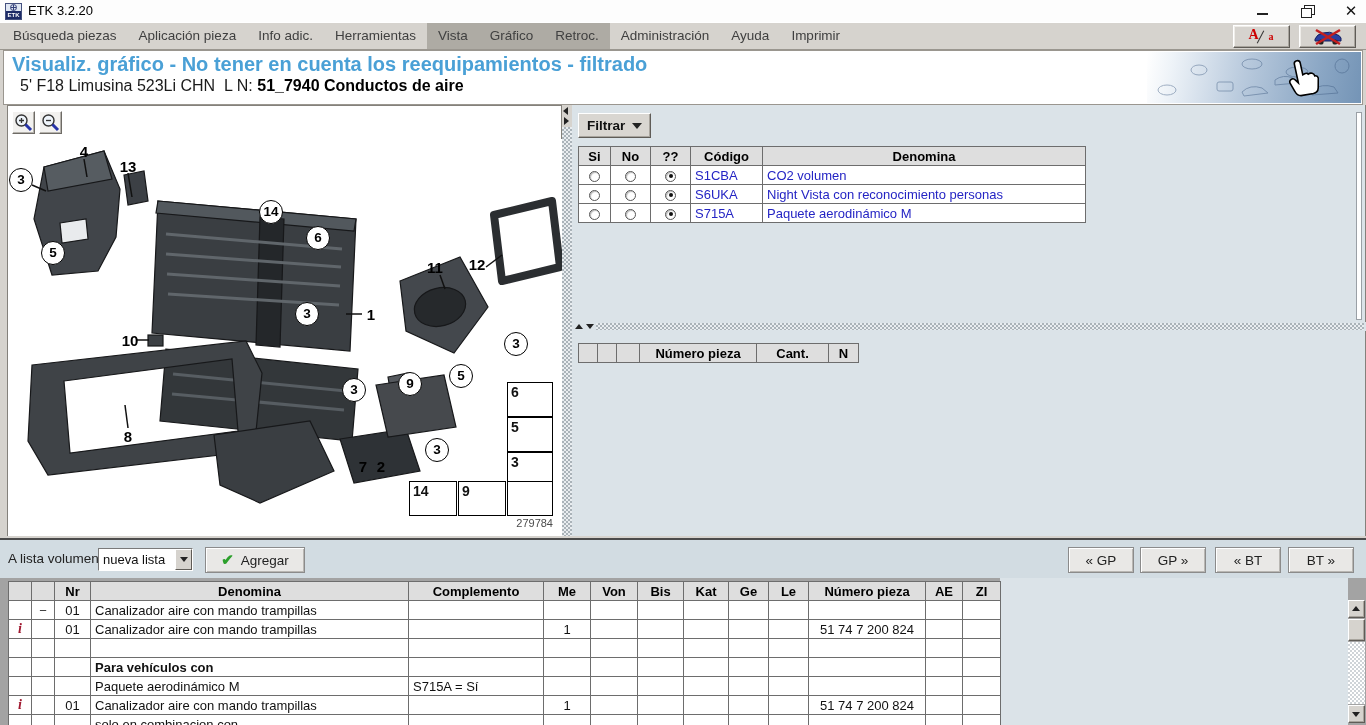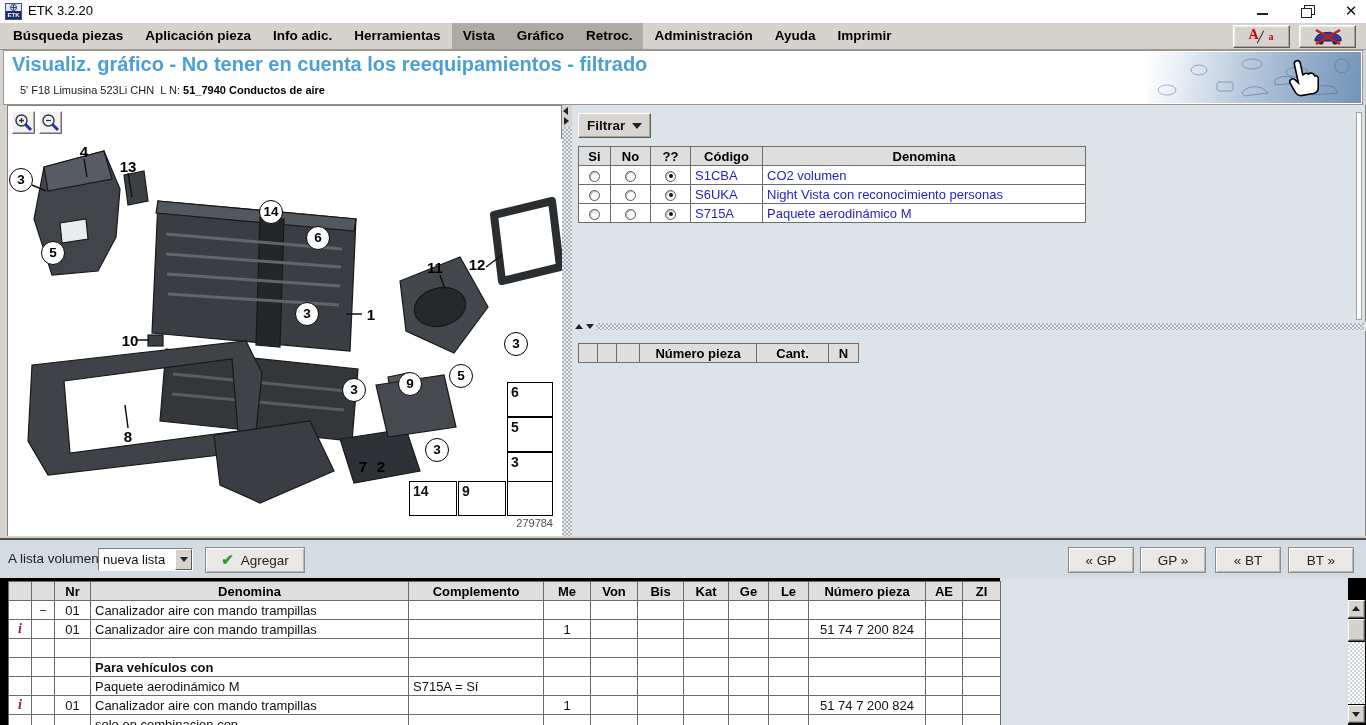--- a/index.html
+++ b/index.html
@@ -17,36 +17,36 @@
   .win-btns { position:absolute; right:6px; top:0; height:22px; display:flex; gap:26px; align-items:center; }
   .wbtn { width:18px; height:16px; position:relative; cursor:default; }
   .wbtn-min::after { content:""; position:absolute; left:3px; bottom:4px; width:11px; height:2px; background:#222; }
   .wbtn-restore::before { content:""; position:absolute; left:6px; top:2px; width:9px; height:8px; border:1px solid #222; }
   .wbtn-restore::after { content:""; position:absolute; left:3px; top:5px; width:9px; height:8px; border:1px solid #222; background:#fdfdfd; }
   .wbtn-close { font-size:15px; color:#111; text-align:center; line-height:16px; }
 
   
   .menubar { position:absolute; left:0; top:22px; width:1366px; height:28px; background:#d6d3ce; border-top:1px solid #fff; border-bottom:1px solid #9a968f; }
   .menu-items { position:absolute; left:2px; top:0; height:26px; display:flex; }
-  .menu-item { padding:0 11px; line-height:26px; font-weight:bold; font-size:13.5px; color:#000000; white-space:nowrap; }
+  .menu-item { padding:0 11px; line-height:26px; font-weight:normal; font-size:13.5px; color:#404040; white-space:nowrap; }
   .menu-item.hl { background:#aeaba4; }
   .mtb-btn { position:absolute; top:2px; width:57px; height:23px; background:#d6d3ce;
              border:1px solid; border-color:#fff #5f5c57 #5f5c57 #fff; box-shadow:inset -1px -1px 0 #a8a49d, inset 1px 1px 0 #efede9;
              display:flex; align-items:center; justify-content:center; }
   .mtb-font { right:76px; }
   .mtb-car  { right:10px; }
   .font-ic { position:relative; width:26px; height:16px; }
   .font-ic .A { position:absolute; left:0; top:-2px; color:#c00; font-weight:bold; font-size:14px; font-family:"Liberation Serif", serif; }
   .font-ic .slash { position:absolute; left:11px; top:1px; width:1px; height:14px; background:#333; transform:rotate(28deg); }
   .font-ic .a { position:absolute; right:1px; top:2px; color:#c00; font-weight:bold; font-size:10px; font-family:"Liberation Serif", serif; }
 
   
   .header { position:absolute; left:3px; top:50px; width:1360px; height:55px; background:#fff; border:1px solid #9a968f; }
   .page-title { position:absolute; left:8px; top:2px; font-size:20px; font-weight:bold; color:#4aa0d6; white-space:pre; }
-  .page-sub { position:absolute; left:16px; top:33px; font-size:11px; color:#1a1a1a; white-space:pre; }
+  .page-sub { position:absolute; left:16px; top:26px; font-size:16px; color:#1a1a1a; white-space:pre; }
   .page-sub b { color:#000; }
   .header-art { position:absolute; right:1px; top:1px; width:214px; height:51px; overflow:hidden;
       background:linear-gradient(100deg,#ffffff 0%,#eef3f8 12%,#b9cadd 45%,#8aa6c4 80%,#7494b6 100%); }
   .hand-cursor { position:absolute; right:42px; top:4px; }
 
   
   .main { position:absolute; left:0; top:105px; width:1366px; height:433px; background:#d6d3ce; }
   .left-panel { position:absolute; left:7px; top:0; width:555px; height:431px; background:#fff; border:1px solid #84817b; }
   .gtoolbar { position:absolute; left:0; top:0; width:100%; height:32px; background:#fff; }
   .zoom-btn { position:absolute; top:5px; width:23px; height:23px; background:#f2f1ef;
@@ -104,21 +104,21 @@
   .combo .val { position:absolute; left:4px; top:3px; font-size:13px; }
   .combo .cbtn { position:absolute; right:0; top:0; width:17px; height:21px; background:#d6d3ce; border:1px solid; border-color:#fff #5f5c57 #5f5c57 #fff; display:flex; align-items:center; justify-content:center; }
   .combo .cbtn .dd-tri { border-left-width:4px; border-right-width:4px; border-top-width:5px; }
   .push-btn { position:absolute; top:7px; height:26px; background:#e9e8e6; border:1px solid #8b8b8b; box-shadow:inset 1px 1px 0 #fff, inset -1px -1px 0 #b9b7b3; display:flex; align-items:center; justify-content:center; font-size:13.5px; color:#222; }
   .agregar { left:205px; width:100px; gap:7px; }
   .check { color:#2ca02c; font-weight:bold; font-size:15px; }
   .nav-gp1 { right:232px; width:66px; } .nav-gp2 { right:160px; width:66px; }
   .nav-bt1 { right:85px; width:66px; }  .nav-bt2 { right:12px; width:66px; }
 
   
-  .bottom-area { position:absolute; left:0; top:578px; width:1366px; height:147px; background:#000000; overflow:hidden; }
+  .bottom-area { position:absolute; left:0; top:578px; width:1366px; height:147px; background:#a3a3a3; overflow:hidden; }
   .bottom-fill { position:absolute; left:1000px; top:0; width:348px; height:147px; background:#dbe3e8; }
   .parts-table { position:absolute; left:8px; top:3px; table-layout:fixed; }
   .parts-table th { background:#d8d5d0; border:1px solid #777; }
   .parts-table td { border:1px solid #9f9f9f; height:19.5px; }
   .parts-table td.col-nr, .parts-table td.col-me, .parts-table td.col-numero_pieza { text-align:center; }
   .parts-table td.b { font-weight:bold; }
   .parts-table td.info-i { text-align:center; font-family:"Liberation Serif", serif; font-style:italic; font-weight:bold; color:#a01930; font-size:14px; }
   .parts-table td.col-expand { text-align:center; color:#333; }
 
   .v-scroll { position:absolute; right:1px; top:22px; width:17px; height:123px; }

